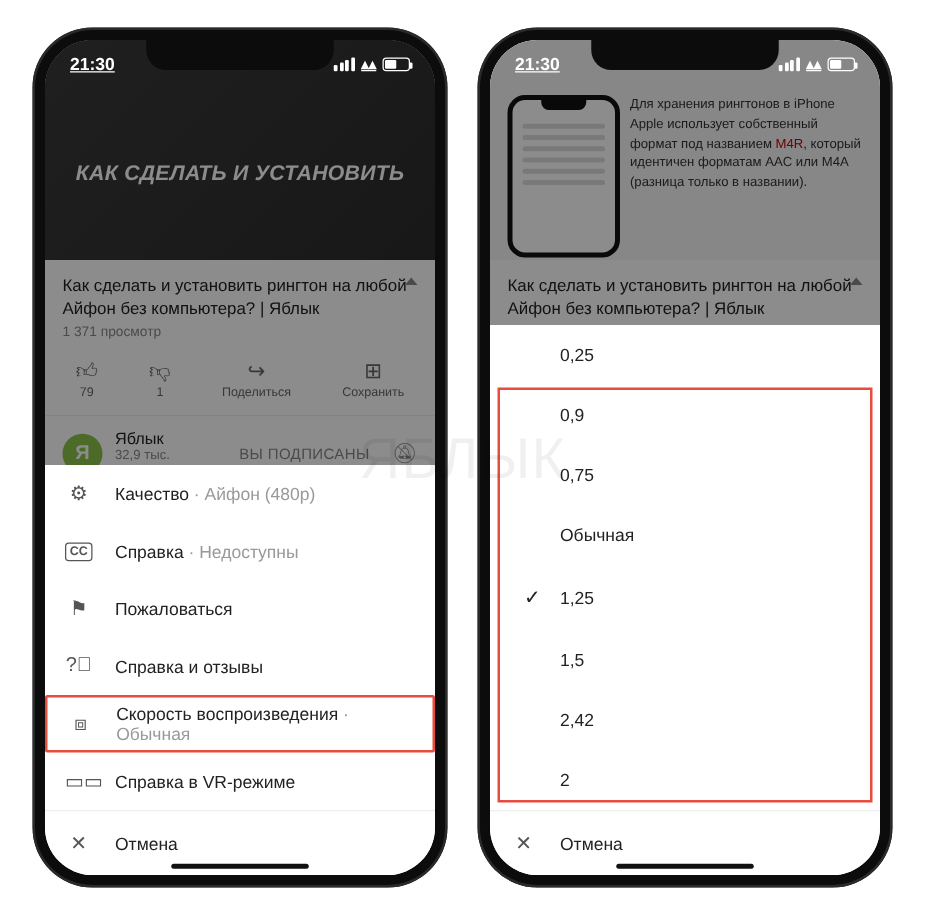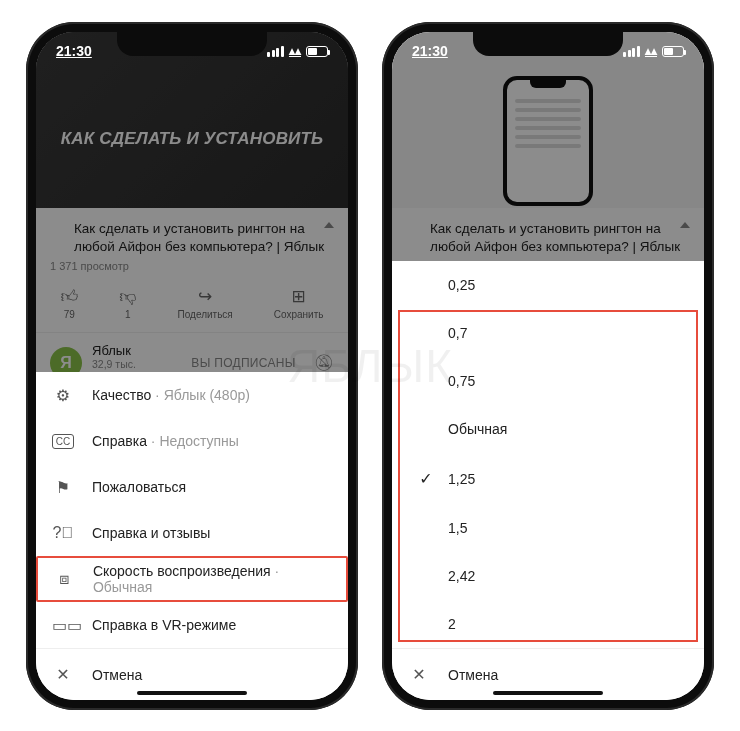--- a/index.html
+++ b/index.html
@@ -29,21 +29,21 @@
   .phone-thumb::before{content:"";position:absolute;top:0;left:50%;transform:translateX(-50%);width:36px;height:8px;background:#111;border-radius:0 0 6px 6px;}
   .phone-thumb .lines{padding:14px 8px;}
   .phone-thumb .lines div{height:4px;background:#ddd;margin:5px 0;border-radius:2px;}
   .thumb-text { font-size: 10.5px; line-height: 1.5; color: #333; text-align: left; }
   .thumb-text .m4r{color:#c00;}
 
   .title1 { font-size: 17px; font-weight: 800; letter-spacing: 0.2px; font-style: italic; }
   .subtitle-bar { background: #111; color: #fff; font-size: 9px; font-weight: 700; padding: 4px 8px; margin-top: 6px; letter-spacing: .3px; }
 
   .below { background: #fff; color: #333; }
-  .vtitle { font-size: 13.5px; line-height: 1.35; padding: 12px 14px 2px; position: relative; color:#222;margin-left:24px; }
+  .vtitle { font-size: 13.5px; line-height: 1.35; padding: 12px 14px 2px; position: relative; color:#222; }
   .caret { position: absolute; right: 14px; top: 14px; width:0;height:0;border-left:5px solid transparent;border-right:5px solid transparent;border-bottom:6px solid #888; }
   .views { font-size: 11px; color: #888; padding: 2px 14px 10px; }
   .actions { display:flex; justify-content:space-around; padding: 6px 4px 12px; border-bottom: 1px solid #eee; }
   .act { display:flex; flex-direction:column; align-items:center; gap:4px; color:#666; font-size:10px; }
   .act-ic { font-size: 17px; color:#666; line-height:1; }
   .channel-row { display:flex; align-items:center; gap:10px; padding: 10px 14px; border-bottom:1px solid #eee; }
   .avatar { width:32px;height:32px;border-radius:50%;background:#8bc34a;color:#fff;display:flex;align-items:center;justify-content:center;font-weight:700;font-size:16px;}
   .ch-meta { flex:1; }
   .ch-name { font-size:13px; font-weight:500; color:#222; }
   .ch-subs { font-size:10.5px; color:#888; }
@@ -136,24 +136,24 @@
           </div>
           <div class="pub">Опубликовано: 12 дек. 2019 г.</div>
         </div>
 
         <div class="dim-overlay"></div>
       </div>
 
       <div class="sheet">
         <div class="row">
           <span class="ic">⚙︎</span>
-          <span><span>Качество</span><span class="dot muted">Яблык (480p)</span></span>
-        </div>
-        <div class="row">
-          <span class="ic" style="font-size:10px;border:1.5px solid #555;border-radius:3px;padding:1px 2px;font-weight:400;">CC</span>
+          <span><span>Качество</span><span class="dot muted">Айфон (480p)</span></span>
+        </div>
+        <div class="row">
+          <span class="ic" style="font-size:10px;border:1.5px solid #555;border-radius:3px;padding:1px 2px;font-weight:700;">CC</span>
           <span><span>Справка</span><span class="dot muted">Недоступны</span></span>
         </div>
         <div class="row">
           <span class="ic">⚑</span>
           <span>Пожаловаться</span>
         </div>
         <div class="row">
           <span class="ic">?⃝</span>
           <span>Справка и отзывы</span>
         </div>
@@ -199,20 +199,23 @@
           <div class="phone-thumb">
             <div class="lines">
                 <div></div>
                 <div></div>
                 <div></div>
                 <div></div>
                 <div></div>
                 <div></div>
               </div>
           </div>
+          <div class="thumb-text">
+            <span>Для хранения рингтонов в iPhone Apple использует собственный формат под названием </span><span class="m4r">M4R</span><span>, который идентичен форматам AAC или M4A (разница только в названии).</span>
+          </div>
         </div>
 
         <div class="below">
           <div class="vtitle">
             <span>Как сделать и установить рингтон на любой Айфон без компьютера? | Яблык</span>
             <span class="caret"></span>
           </div>
           <div class="views">1 371 просмотр</div>
           <div class="actions">
             <div class="act">
@@ -240,21 +243,21 @@
       <div class="hl-box" style="left:6px; right:6px; top:278px; bottom:58px;"></div>
 
       <div class="sheet" id="speed-sheet">
 
         <div class="speed-row">
             <span class="check"></span>
             <span class="speed-val">0,25</span>
           </div>
           <div class="speed-row">
             <span class="check"></span>
-            <span class="speed-val">0,7</span>
+            <span class="speed-val">0,9</span>
           </div>
           <div class="speed-row">
             <span class="check"></span>
             <span class="speed-val">0,75</span>
           </div>
           <div class="speed-row">
             <span class="check"></span>
             <span class="speed-val">Обычная</span>
           </div>
           <div class="speed-row">

